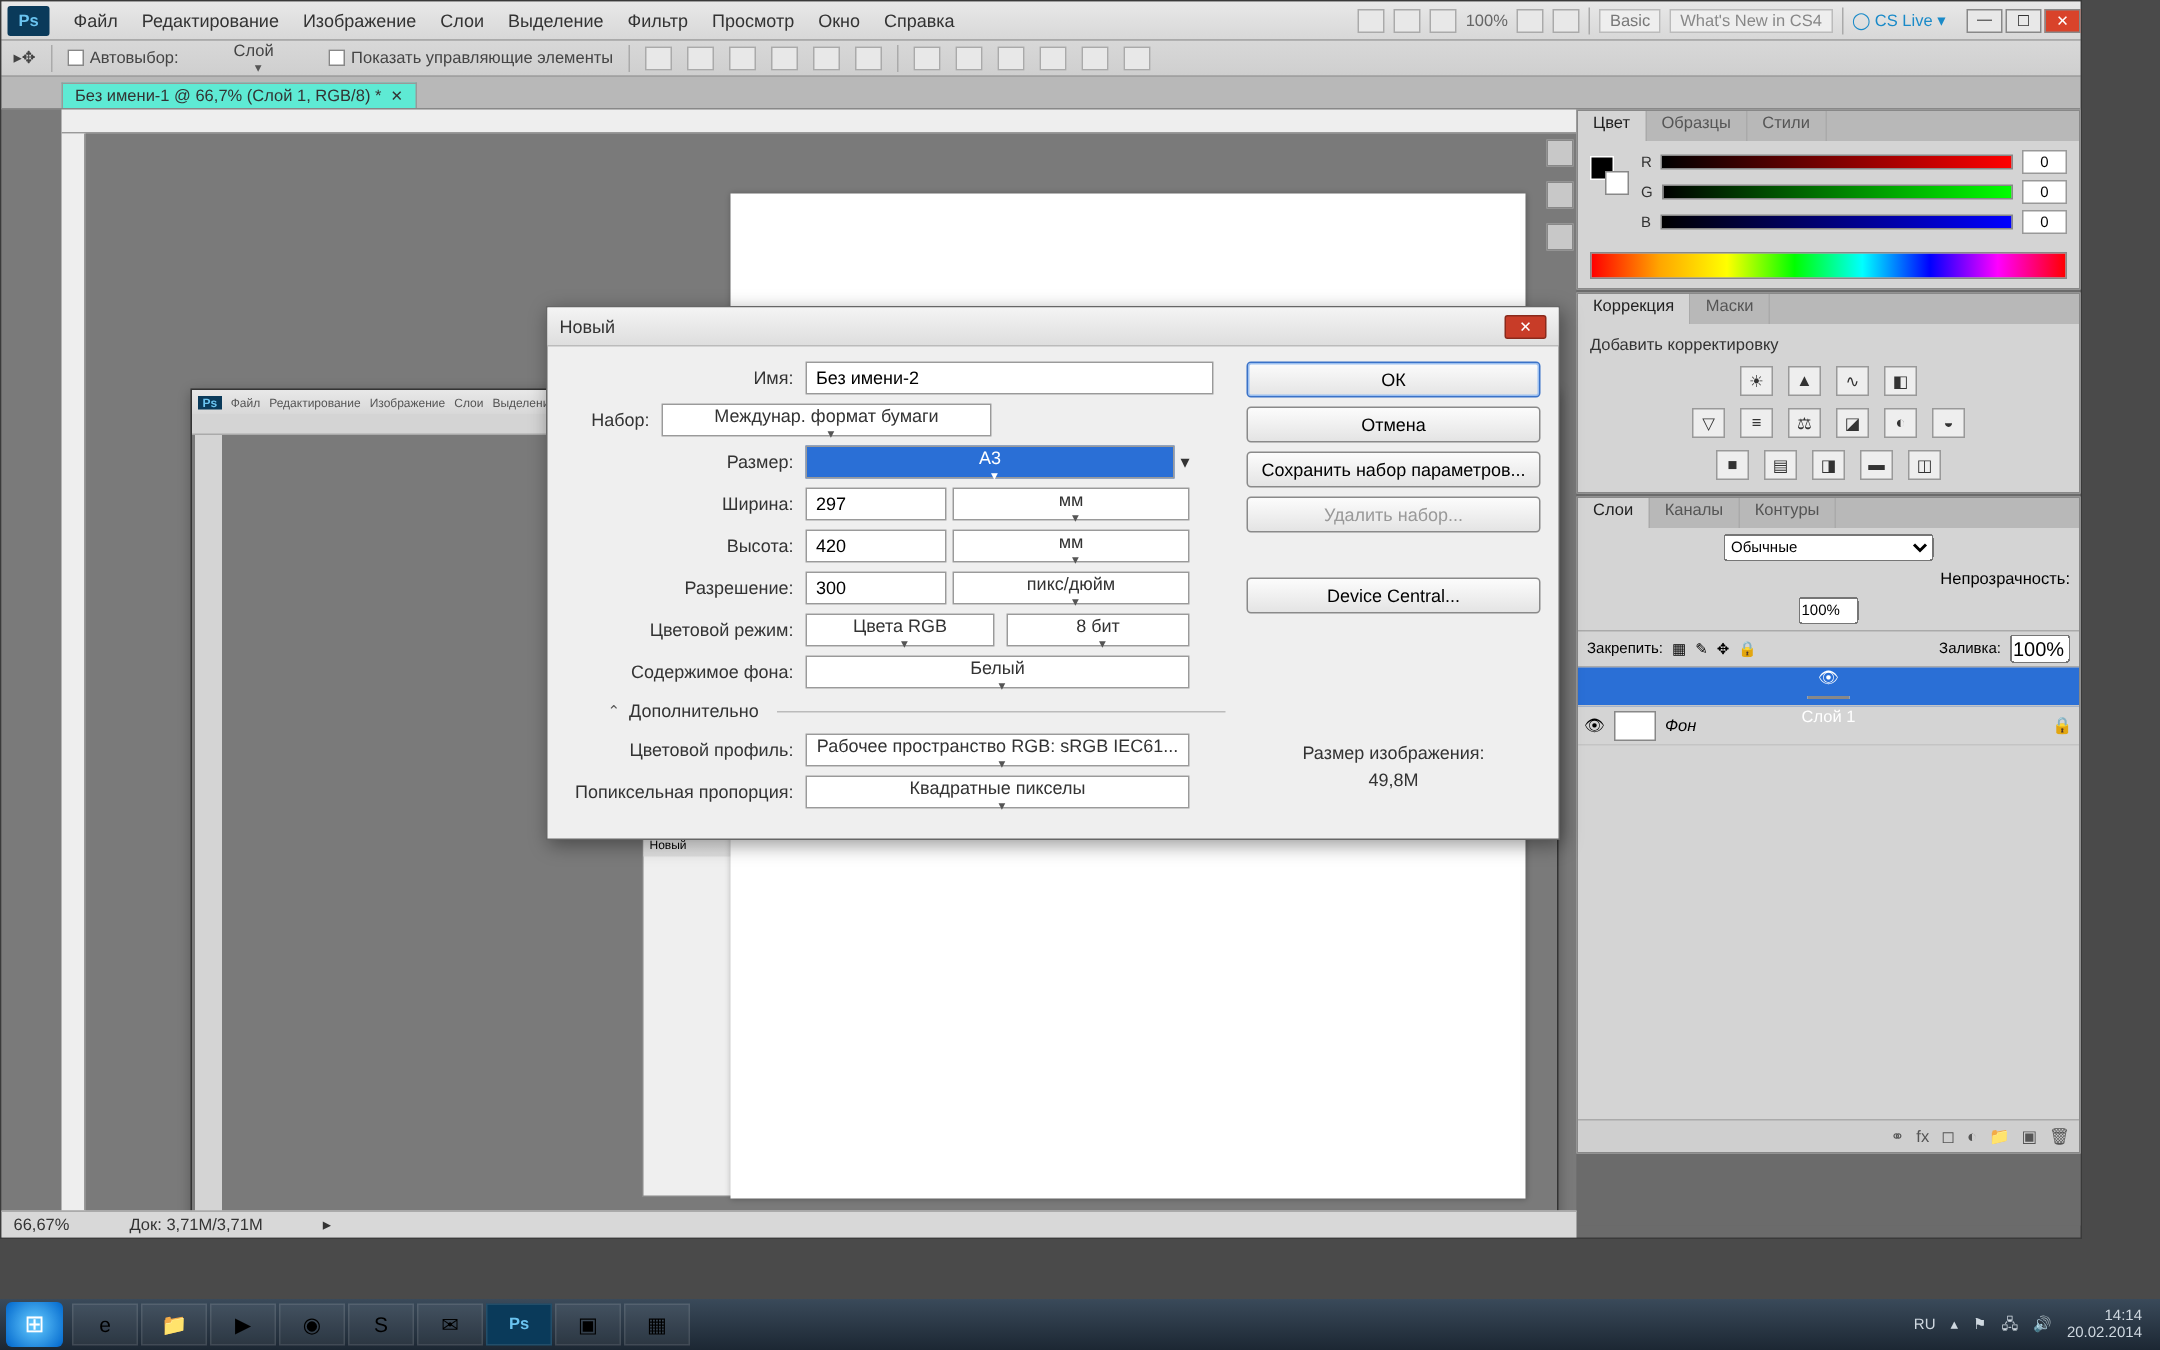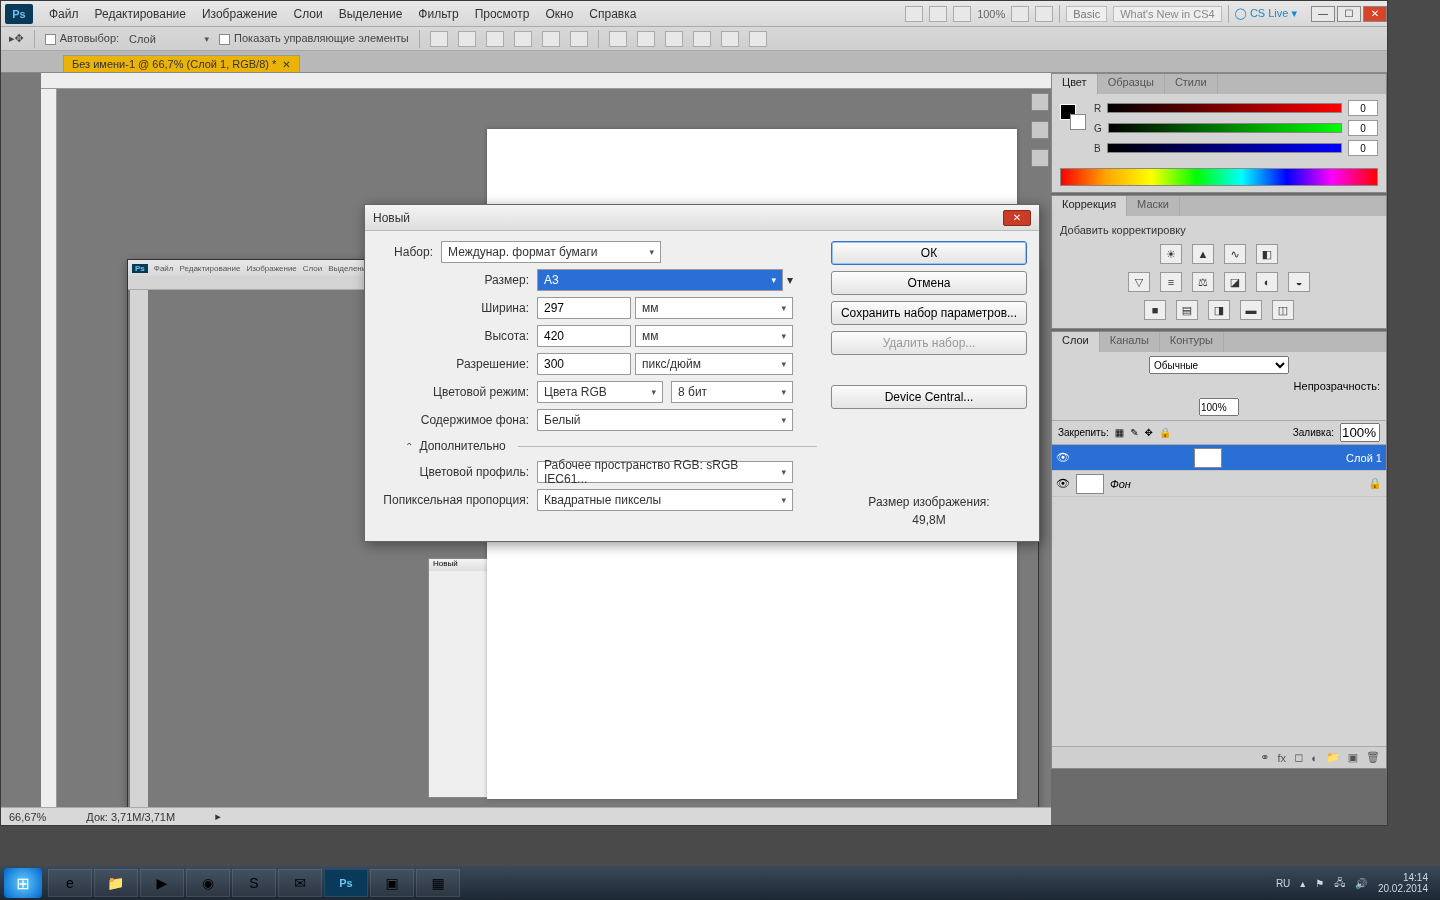--- a/index.html
+++ b/index.html
@@ -4,21 +4,21 @@
 <style>
 * { margin: 0; padding: 0; box-sizing: border-box; font-family: "Segoe UI", Tahoma, sans-serif; }
 html, body { width: 1440px; height: 900px; overflow: hidden; background: #4a4a4a; }
 .ps-window { position: absolute; left: 0; top: 0; width: 1388px; height: 826px; background: #6b6b6b; border: 1px solid #3a3a3a; }
 .ps-menubar { height: 26px; background: linear-gradient(#e8e8e8,#d8d8d8); display: flex; align-items: center; font-size: 12px; color: #333; border-bottom: 1px solid #aaa; }
 .ps-logo { width: 28px; height: 20px; background: #0a3a5a; color: #6bc4f0; font-weight: bold; font-size: 11px; display: flex; align-items: center; justify-content: center; margin: 0 8px 0 4px; border-radius: 2px; }
 .ps-menubar .menu-item { padding: 0 8px; cursor: default; }
 .ps-menubar .right { margin-left: auto; display: flex; align-items: center; gap: 6px; }
 .ps-toolrow { height: 24px; background: linear-gradient(#d8d8d8,#cfcfcf); display: flex; align-items: center; font-size: 11px; color: #444; border-bottom: 1px solid #aaa; padding: 0 8px; gap: 10px; }
 .ps-tabrow { height: 22px; background: #b8b8b8; display: flex; align-items: flex-end; padding-left: 40px; border-bottom: 1px solid #888; }
-.ps-doc-tab { background: #eab308; border: 1px solid #999; border-bottom: none; padding: 2px 8px; font-size: 11px; color: #333; display: flex; align-items: center; gap: 6px; margin-left: 22px; }
+.ps-doc-tab { background: #5eead4; border: 1px solid #999; border-bottom: none; padding: 2px 8px; font-size: 11px; color: #333; display: flex; align-items: center; gap: 6px; }
 .ps-body { position: absolute; left: 0; top: 72px; right: 336px; bottom: 18px; background: #7a7a7a; }
 .ps-leftbar { position: absolute; left: 4px; top: 74px; width: 30px; background: linear-gradient(#d8d8d8,#cccccc); border: 1px solid #999; padding: 2px 0; }
 .tool-btn { width: 26px; height: 22px; margin: 1px auto; display: flex; align-items: center; justify-content: center; font-size: 13px; color: #333; }
 .tool-btn.sel { background: #fff; border: 1px solid #888; }
 .swatch-pair { position: relative; width: 26px; height: 26px; margin: 4px auto; }
 .swatch-pair .fg { position: absolute; left: 0; top: 0; width: 16px; height: 16px; background: #000; border: 1px solid #fff; }
 .swatch-pair .bg { position: absolute; right: 0; bottom: 0; width: 16px; height: 16px; background: #fff; border: 1px solid #888; }
 .ruler-h { position: absolute; left: 40px; right: 0; top: 0; height: 16px; background: #eee; border-bottom: 1px solid #999; font-size: 8px; color: #555; overflow: hidden; }
 .ruler-v { position: absolute; left: 40px; top: 16px; bottom: 0; width: 16px; background: #eee; border-right: 1px solid #999; }
 .canvas-area { position: absolute; left: 56px; top: 16px; right: 0; bottom: 0; background: #7a7a7a; overflow: hidden; }
@@ -61,21 +61,21 @@
 
 
 .dialog { position: absolute; left: 364px; top: 204px; width: 676px; background: #efefef; border: 1px solid #666; box-shadow: 2px 3px 12px rgba(0,0,0,.4); }
 .dlg-title { height: 26px; background: linear-gradient(#f4f4f4,#dedede); display: flex; align-items: center; padding: 0 8px; font-size: 12px; color: #333; border-bottom: 1px solid #bbb; }
 .dlg-close { margin-left: auto; width: 28px; height: 16px; background: #c83c28; border: 1px solid #8a2a1c; color: #fff; font-size: 10px; display: flex; align-items: center; justify-content: center; border-radius: 2px; }
 .dlg-body { display: flex; padding: 10px 12px 14px; gap: 14px; }
 .dlg-form { flex: 1; }
 .frow { display: flex; align-items: center; margin-bottom: 6px; font-size: 12px; color: #333; }
 .frow label { width: 160px; text-align: right; padding-right: 8px; }
 .frow input[type=text], .frow .sel { height: 22px; border: 1px solid #9a9a9a; background: #fff; font-size: 12px; padding: 0 6px; }
-.sel { display: flex; align-items: center; justify-content: space-between; }
+.sel { display: flex; align-items: center; justify-content: space-between; flex-direction: column; }
 .sel .arrow { font-size: 9px; color: #555; margin-left: 6px; }
 .sel.hl { background: #2a6fd6; color: #fff; }
 .dlg-side { width: 196px; display: flex; flex-direction: column; gap: 6px; }
 .dlg-btn { height: 24px; border: 1px solid #8a8a8a; background: linear-gradient(#fcfcfc,#e4e4e4); font-size: 12px; display: flex; align-items: center; justify-content: center; border-radius: 3px; }
 .dlg-btn.primary { border-color: #3a72c8; box-shadow: 0 0 0 1px #9cc0f0 inset; }
 .dlg-btn.disabled { color: #999; }
 .size-info { margin-top: 80px; text-align: center; font-size: 12px; color: #333; }
 
 
 .dockcol { position: absolute; right: 336px; top: 92px; width: 20px; }
@@ -369,20 +369,24 @@
 </div>
 
 <div class="dialog">
   <div class="dlg-title">
     <span>Новый</span>
     <div class="dlg-close">✕</div>
   </div>
   <div class="dlg-body">
     <div class="dlg-form">
       <div class="frow">
+        <label>Имя:</label>
+        <input type="text" style="width: 272px;" value="Без имени-2">
+      </div>
+      <div class="frow">
         <label style="width:64px">Набор:</label>
         <div class="sel" style="width:220px">
             <span>Междунар. формат бумаги</span>
             <span class="arrow">▾</span>
           </div>
       </div>
       <div class="frow">
         <label>Размер:</label>
         <div class="sel hl" style="width:246px">
             <span>A3</span>

